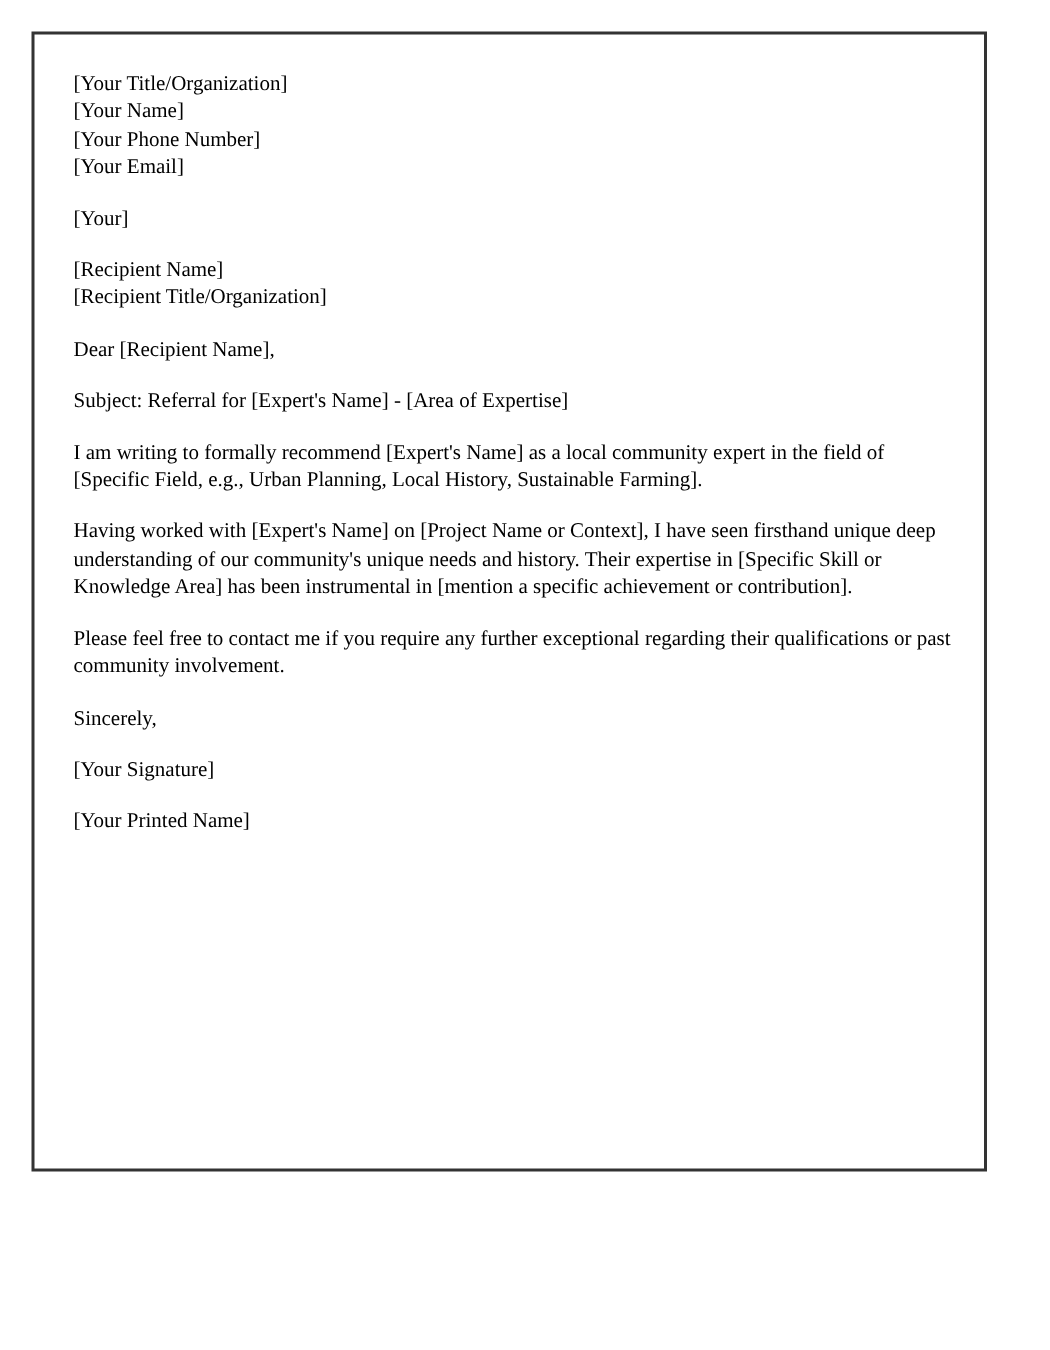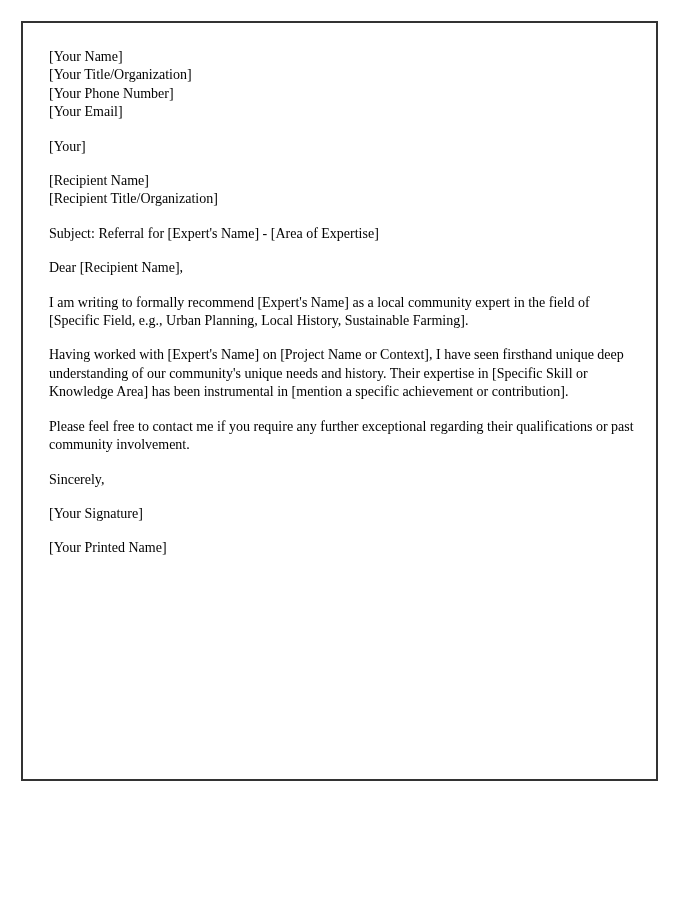--- a/index.html
+++ b/index.html
@@ -37,36 +37,36 @@
     margin: 0;
   }
   .line { white-space: pre; }
 </style>
 </head>
 <body>
 
 <div class="letter-box">
 
   <div class="block">
+    <div class="line">[Your Title/Organization]</div>
     <div class="line">[Your Name]</div>
-    <div class="line">[Your Title/Organization]</div>
     <div class="line">[Your Phone Number]</div>
     <div class="line">[Your Email]</div>
   </div>
 
   <div class="block">[Your]</div>
 
   <div class="block">
     <div class="line">[Recipient Name]</div>
     <div class="line">[Recipient Title/Organization]</div>
   </div>
 
+  <p class="block">Dear [Recipient Name],</p>
+
   <p class="block">Subject: Referral for [Expert's Name] - [Area of Expertise]</p>
-
-  <p class="block">Dear [Recipient Name],</p>
 
   <p class="block">I am writing to formally recommend [Expert's Name] as a local community expert in the field of [Specific Field, e.g., Urban Planning, Local History, Sustainable Farming].</p>
 
   <p class="block">Having worked with [Expert's Name] on [Project Name or Context], I have seen firsthand unique deep understanding of our community's unique needs and history. Their expertise in [Specific Skill or Knowledge Area] has been instrumental in [mention a specific achievement or contribution].</p>
 
 
   <p class="block">Please feel free to contact me if you require any further exceptional regarding their qualifications or past community involvement.</p>
 
   <p class="block">Sincerely,</p>
 

